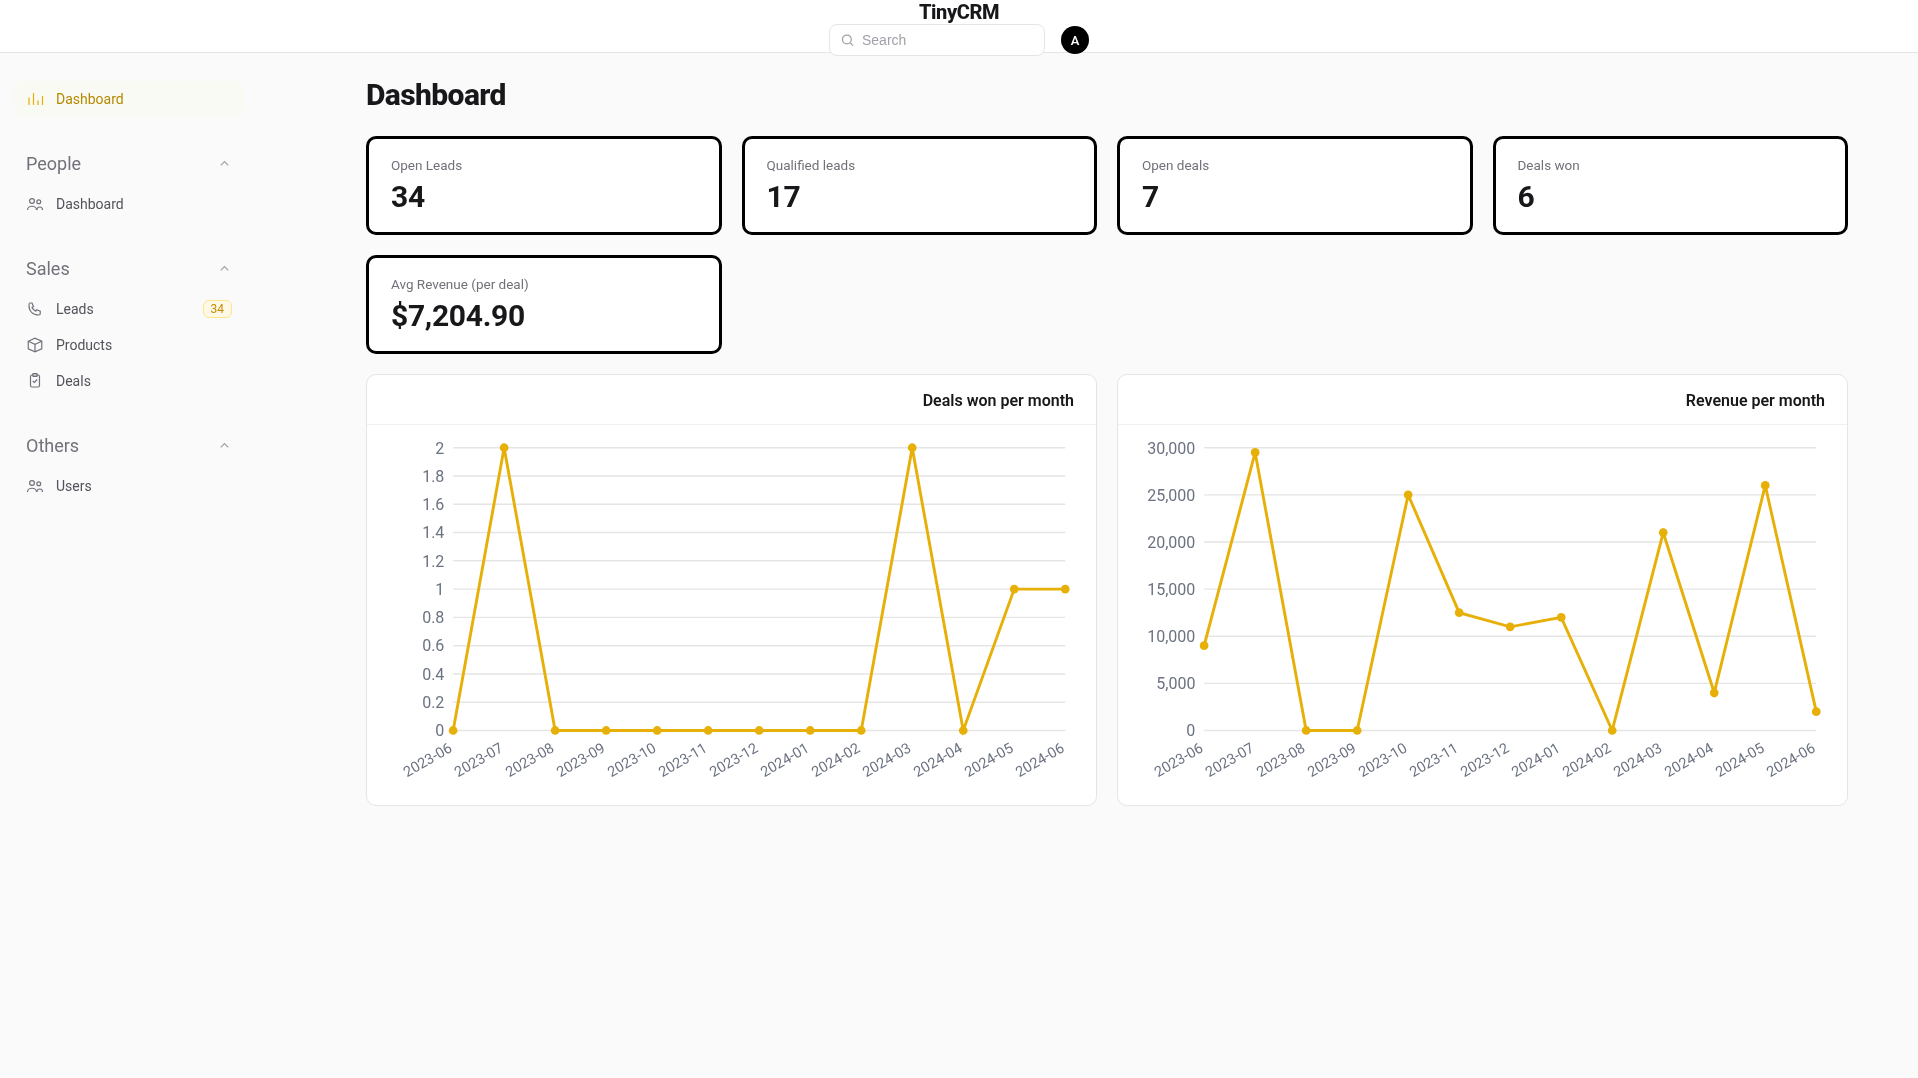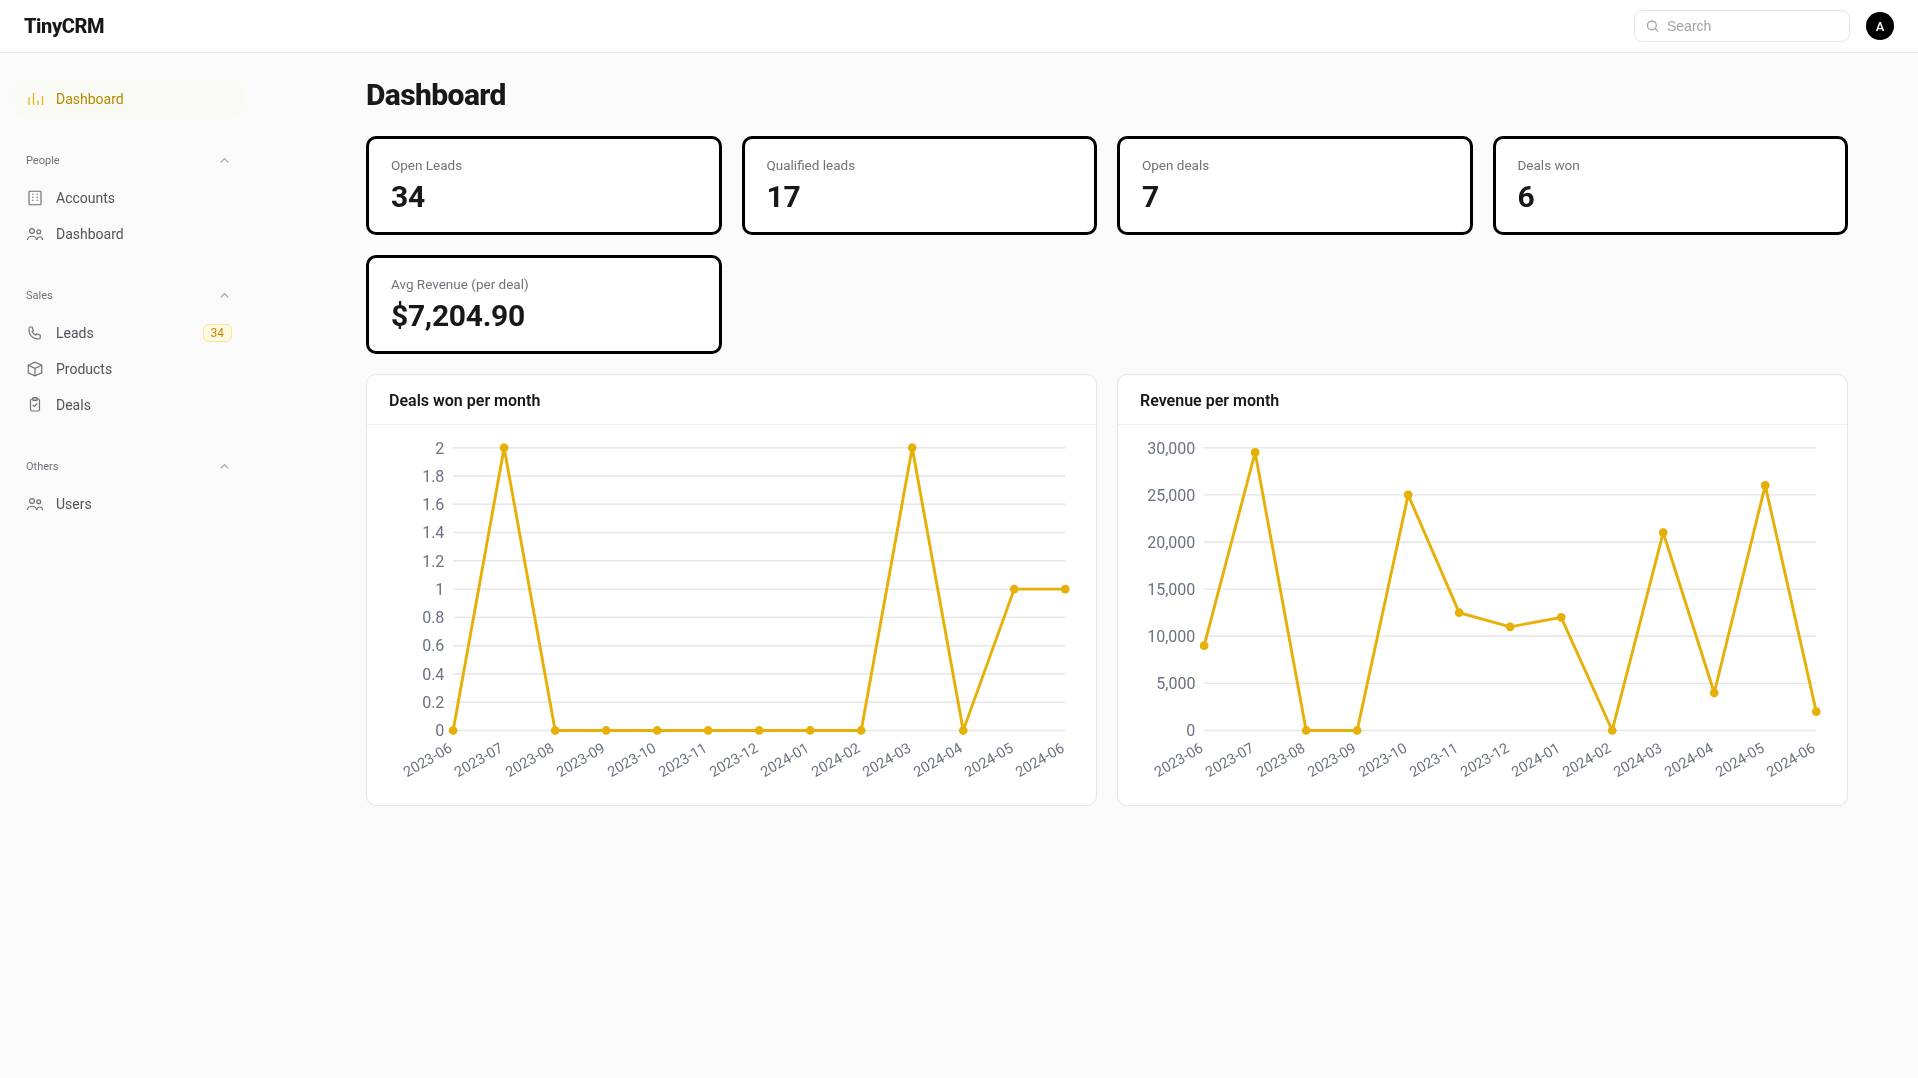--- a/index.html
+++ b/index.html
@@ -12,20 +12,21 @@
     overflow: hidden;
   }
   .topbar {
     display: flex;
     align-items: center;
     justify-content: space-between;
     height: 53px;
     background: #fff;
     border-bottom: 1px solid #e5e5e6;
     padding: 0 24px;
+    flex-direction: column;
   }
   .brand {
     font-weight: 800;
     font-size: 20px;
     letter-spacing: -0.02em;
   }
   .top-right { display: flex; align-items: center; gap: 16px; }
   .search-wrap {
     position: relative;
     width: 216px;
@@ -78,21 +79,21 @@
     background: #fef8e7;
     color: #ca8a04;
     border: 1px solid #fde68a;
     border-radius: 6px;
     padding: 1px 7px;
   }
   .nav-group-header {
     display: flex; align-items: center; justify-content: space-between;
     padding: 10px 12px 6px 12px;
     color: #71717a;
-    font-size: 11px;
+    font-size: 18px;
     cursor: pointer;
     margin-top: 26px;
   }
   .nav-group-header svg { width: 15px; height: 15px; stroke: #a1a1aa; fill: none; stroke-width: 2;}
   .nav-group-items { margin-top: 6px; }
 
   .main {
     flex: 1;
     padding: 24px 70px 30px 88px;
     overflow: auto;
@@ -128,20 +129,21 @@
     background: #fff;
     border: 1px solid #e5e5e6;
     border-radius: 10px;
     padding: 0 0 10px 0;
   }
   .chart-title {
     font-size: 16px;
     font-weight: 600;
     padding: 16px 22px 14px 22px;
     border-bottom: 1px solid #f0f0f1;
+    text-align: right;
   }
   .chart-body { padding: 14px 22px 6px 22px; }
   .chart-svg { width: 100%; height: auto; display: block; }
   .axis-text { font-size: 11px; fill: #6b7280; }
   .xlabel { font-size: 10px; fill: #6b7280; }
   .grid-line { stroke: #e5e5e6; stroke-width: 1; }
   .series-line { stroke: #E7B008; stroke-width: 2; fill: none; }
   .series-dot { fill: #E7B008; }
 </style>
 </head>
@@ -170,27 +172,20 @@
       <span>Dashboard</span>
     </div>
     <div id="groups-mount">
         <div class="nav-group-header">
           <span>People</span>
           <svg viewBox="0 0 24 24">
             <polyline points="6 15 12 9 18 15"></polyline>
           </svg>
         </div>
         <div class="nav-group-items">
-          <div class="nav-item">
-            <svg class="nav-icon" viewBox="0 0 24 24">
-              <rect x="4" y="3" width="16" height="18" rx="1"></rect>
-              <path d="M8 7h2M14 7h2M8 11h2M14 11h2M8 15h2M14 15h2"></path>
-            </svg>
-            <span>Accounts</span>
-          </div>
           <div class="nav-item">
             <svg class="nav-icon" viewBox="0 0 24 24">
               <circle cx="8" cy="8" r="3.2"></circle>
               <path d="M2 20c0-3 3-5 6-5s6 2 6 5"></path>
               <circle cx="17" cy="9" r="2.6"></circle>
               <path d="M14.5 20c0-2.5 2-4 4-4s3.5 1.2 3.5 4"></path>
             </svg>
             <span>Dashboard</span>
           </div>
         </div>

